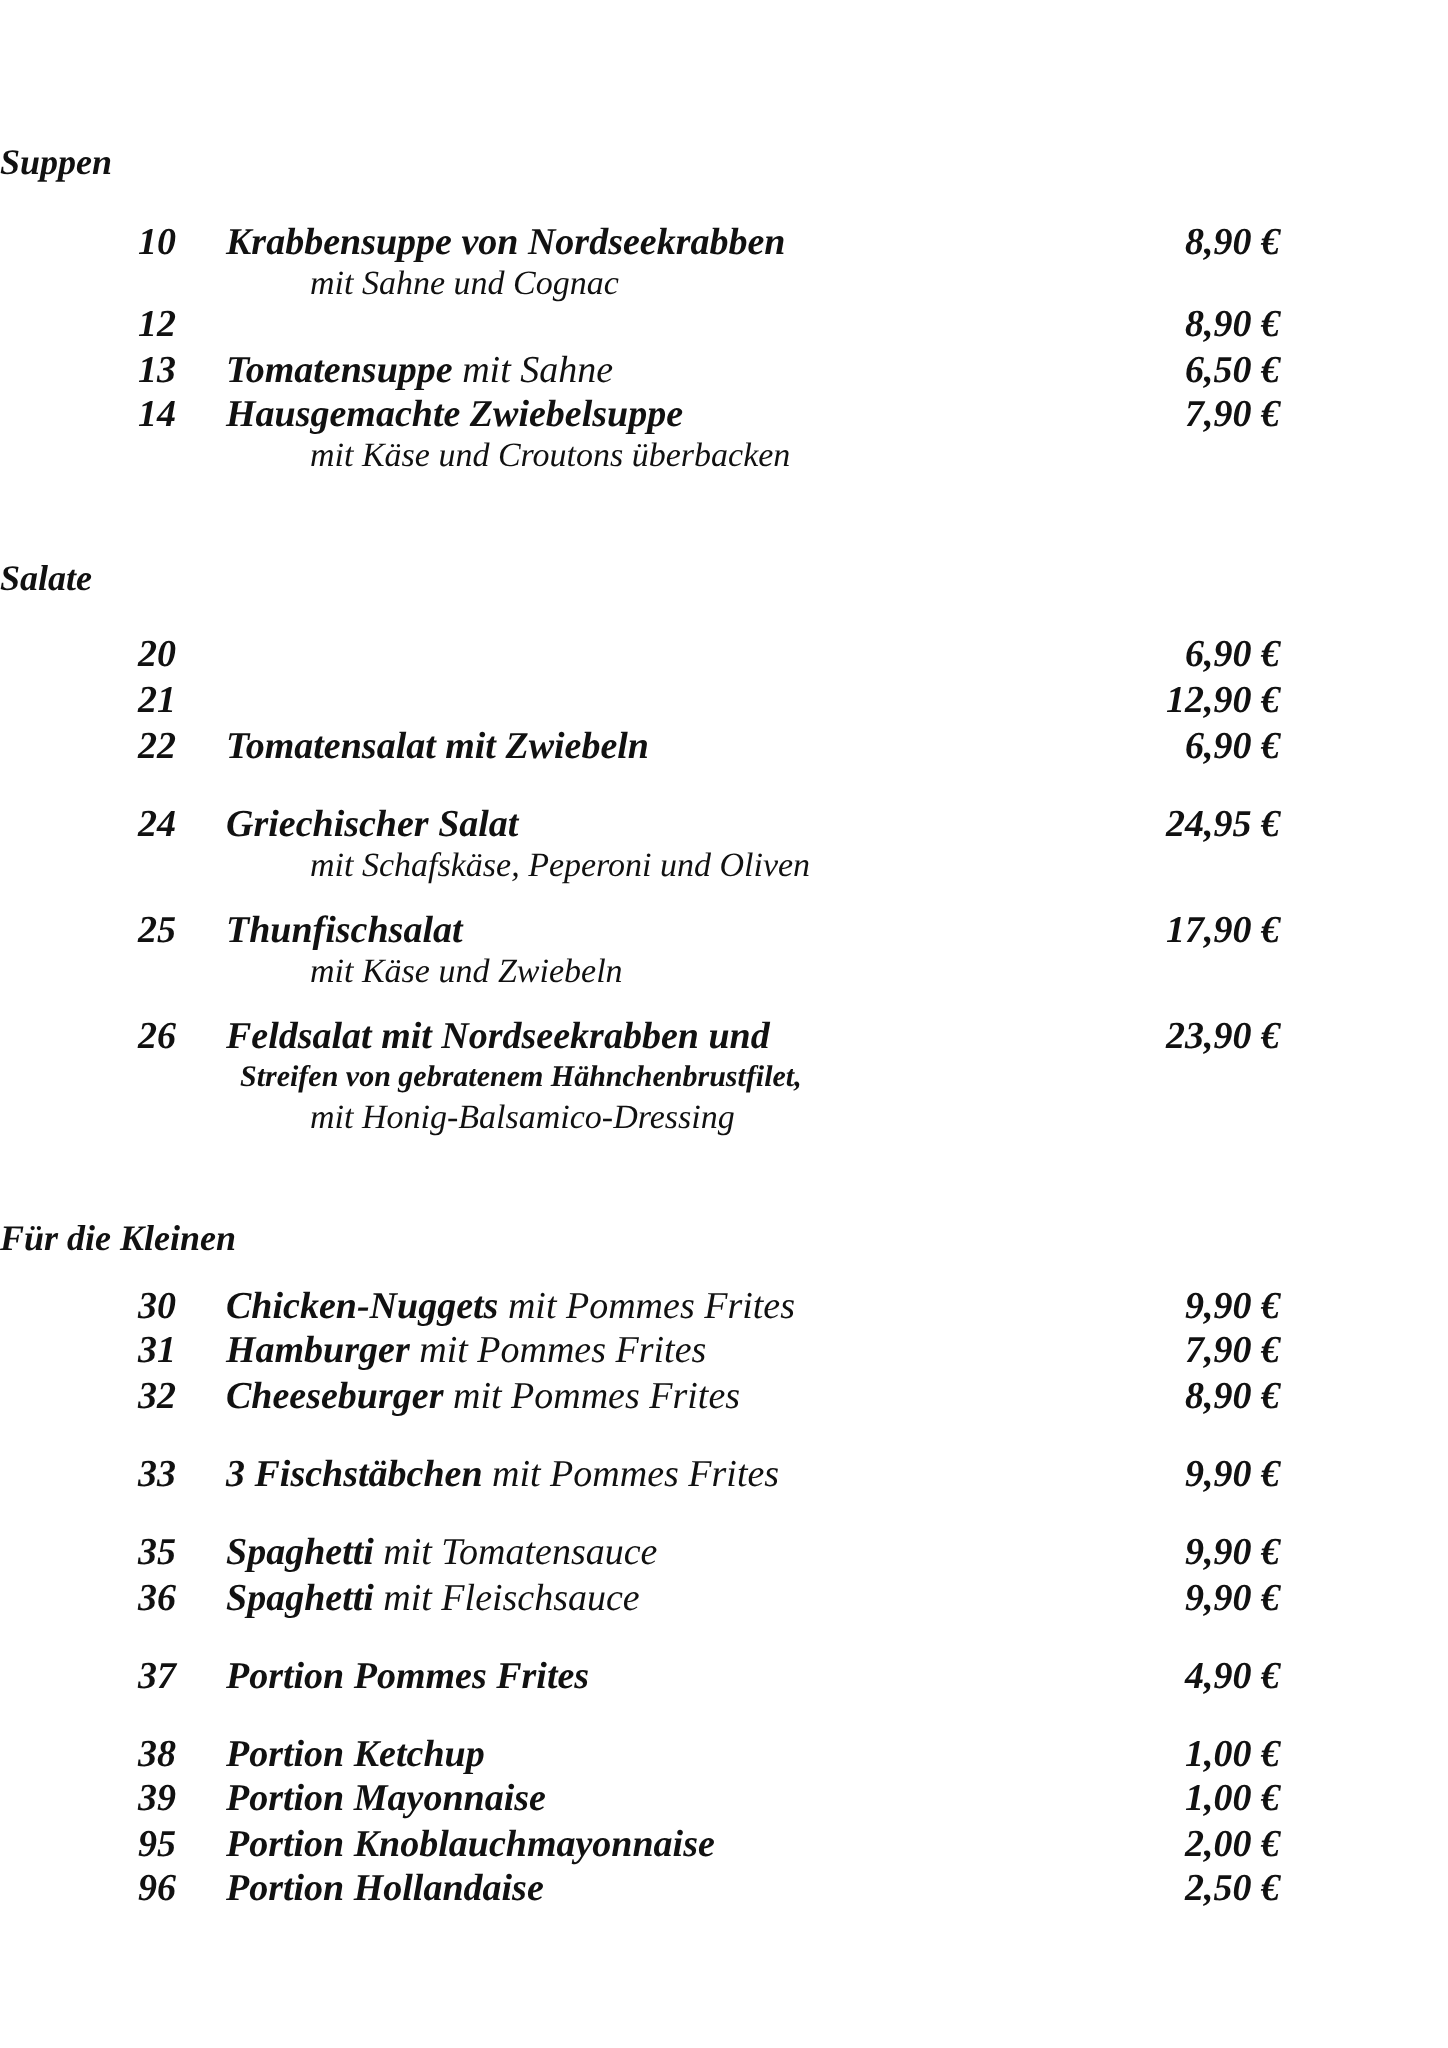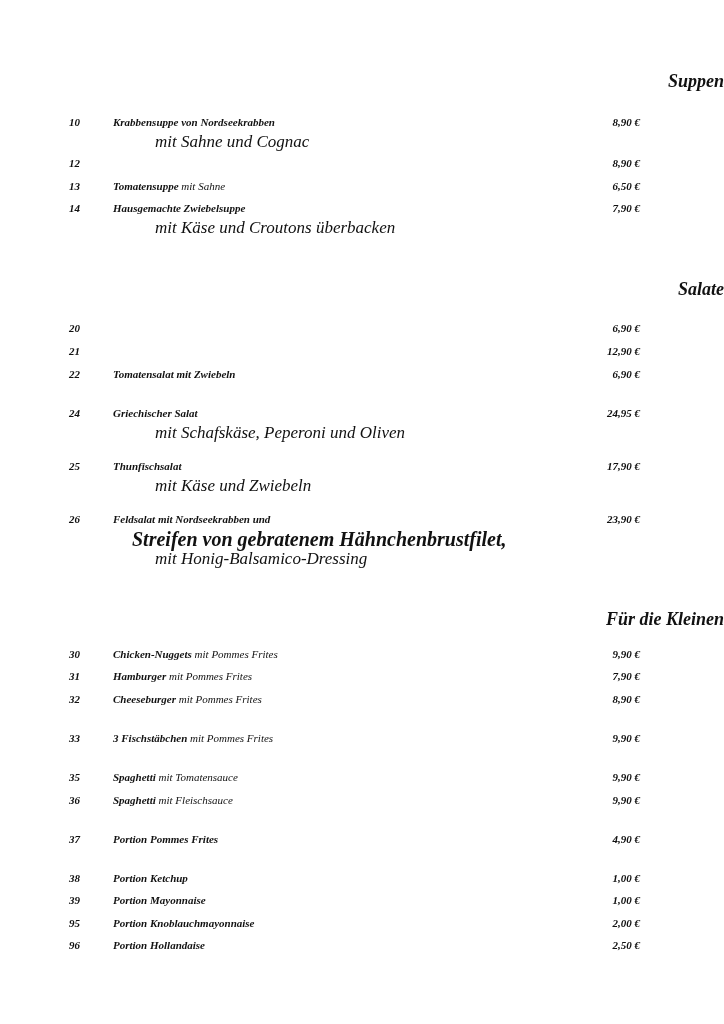--- a/index.html
+++ b/index.html
@@ -1,26 +1,26 @@
 <!DOCTYPE html>
 <html><head>
 <meta charset="utf-8">
 <style>
   html, body { margin:0; padding:0; background:#ffffff; }
   body { width:724px; height:1024px; position:relative; overflow:hidden;
          font-family:"Liberation Serif", "DejaVu Serif", serif; color:#111; font-style:italic; }
-  .heading { position:absolute; left:0; width:724px; text-align:right; font-weight:bold; font-size:18px; }
-  .row { position:absolute; left:0; width:724px; height:20px; font-size:11px; line-height:20px; }
+  .heading { position:absolute; left:0; width:724px; text-align:left; font-weight:bold; font-size:18px; }
+  .row { position:absolute; left:0; width:724px; height:20px; font-size:19px; line-height:20px; }
   .num { position:absolute; left:69px; font-weight:bold; }
   .name { position:absolute; left:113px; white-space:nowrap; }
   .name b { font-weight:bold; }
   .name .rest { font-weight:normal; }
   .price { position:absolute; right:84px; font-weight:bold; text-align:right; }
   .sub { position:absolute; left:155px; font-size:17px; line-height:20px; font-weight:normal; white-space:nowrap; }
-  .cont { position:absolute; left:132px; font-size:20px; line-height:20px; font-weight:bold; white-space:nowrap; }
+  .cont { position:absolute; left:120px; font-size:15px; line-height:20px; font-weight:bold; white-space:nowrap; }
 </style>
 </head>
 <body>
 
 <div>
 
   <div class="heading" style="top:71px">Suppen</div>
 
   <div class="row" style="top:112px">
     <span class="num">10</span>

